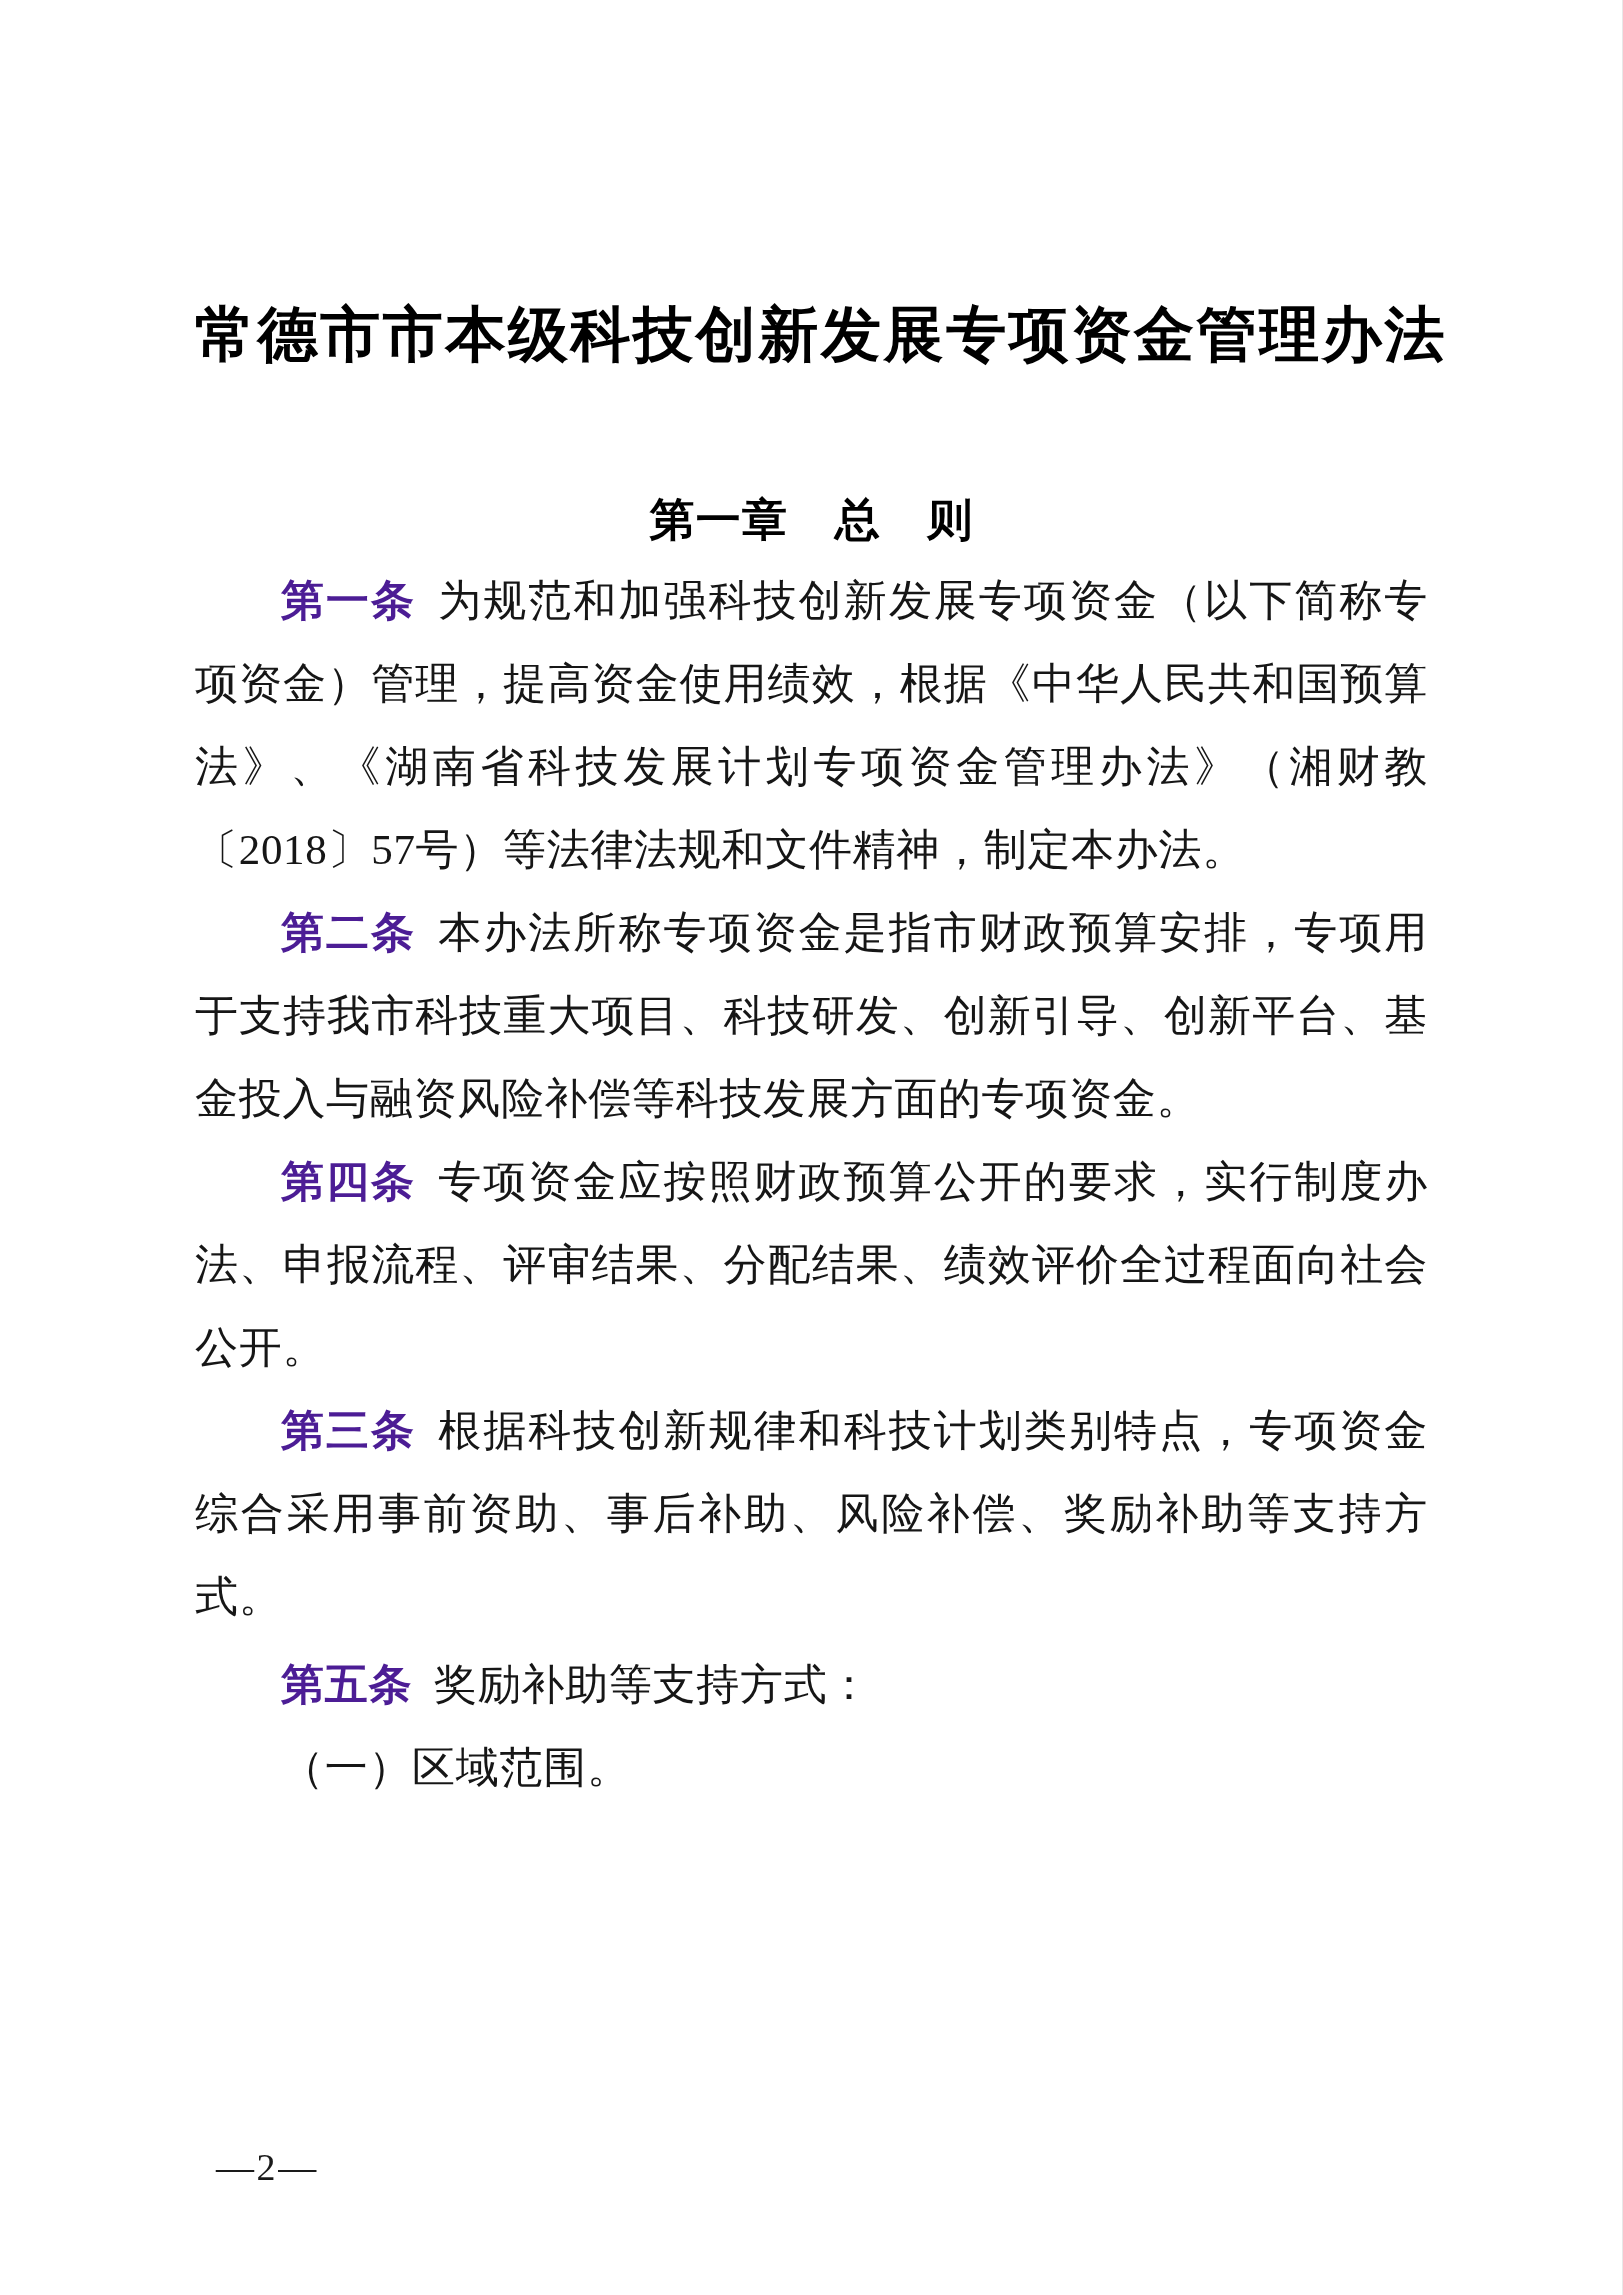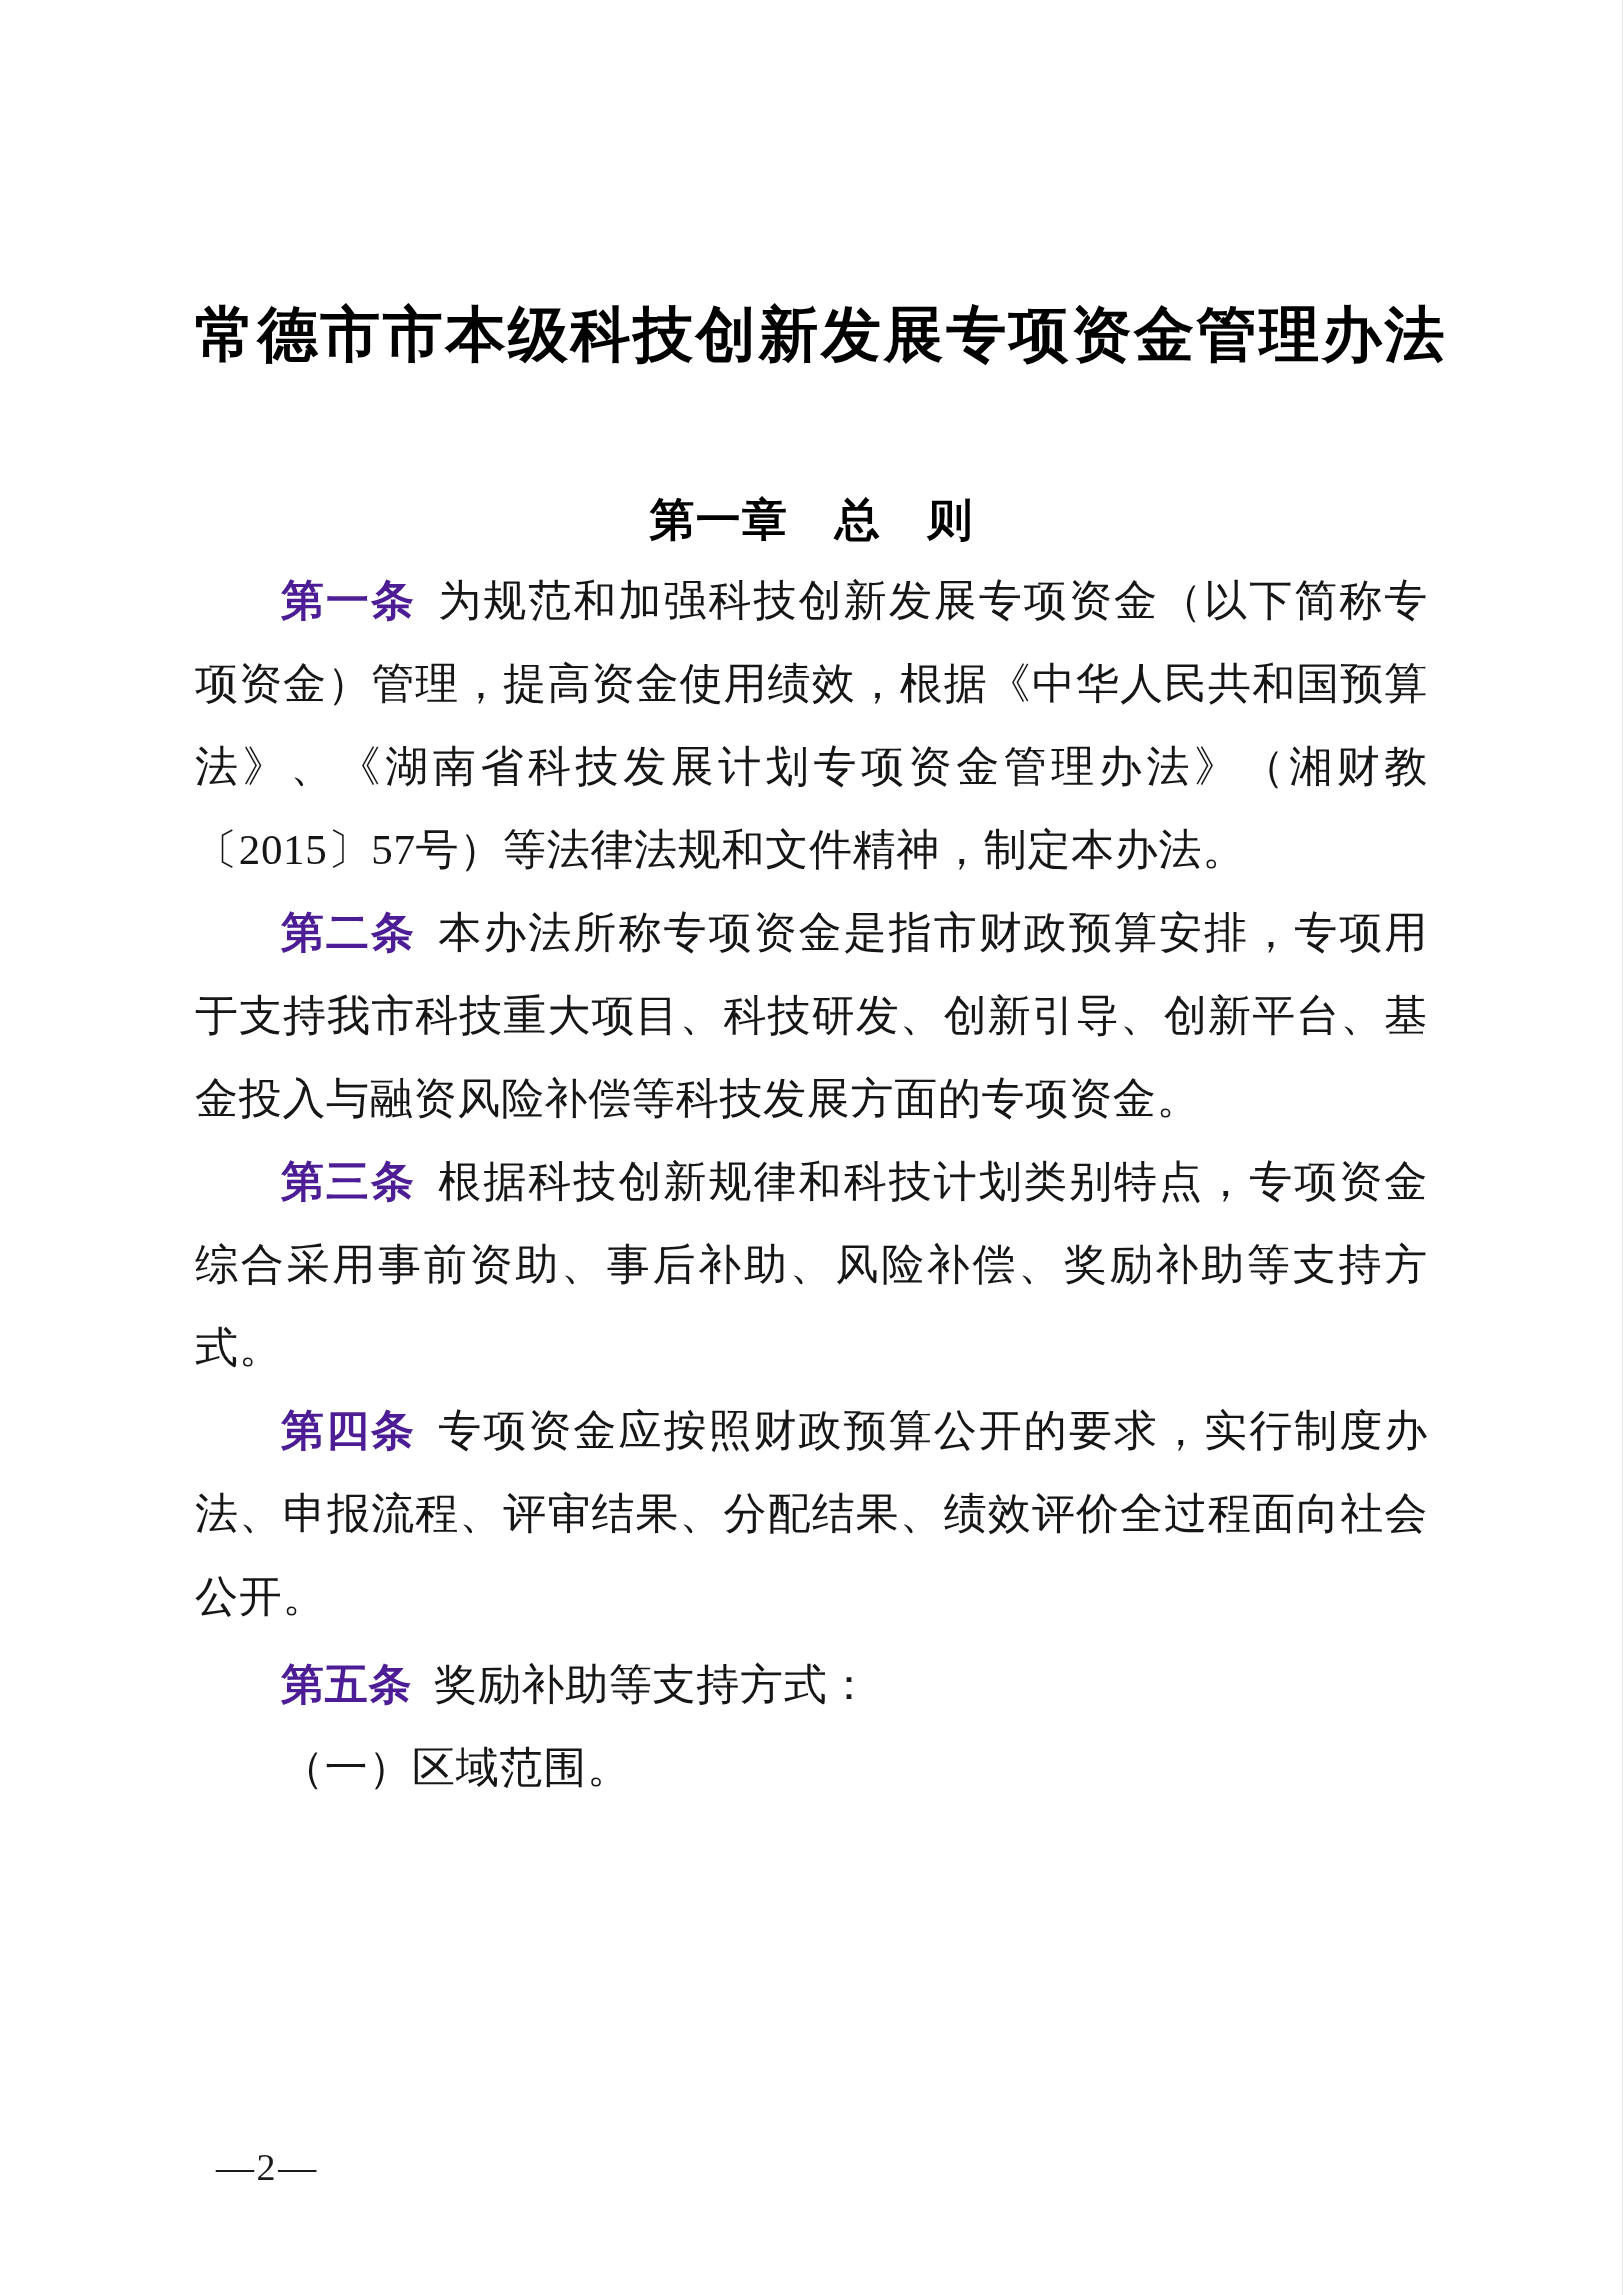--- a/index.html
+++ b/index.html
@@ -85,27 +85,27 @@
 <body>
 
 <div class="page">
   <div class="content">
 
     <h1 class="doc-title">常德市市本级科技创新发展专项资金管理办法</h1>
 
     <h2 class="chapter-heading first">第一章　总　则</h2>
 
     <div class="articles">
-      <p class="article"><span class="article-label">第一条</span><span>为规范和加强科技创新发展专项资金（以下简称专项资金）管理，提高资金使用绩效，根据《中华人民共和国预算法》、《湖南省科技发展计划专项资金管理办法》（湘财教〔2015〕57号）等法律法规和文件精神，制定本办法。</span></p>
+      <p class="article"><span class="article-label">第一条</span><span>为规范和加强科技创新发展专项资金（以下简称专项资金）管理，提高资金使用绩效，根据《中华人民共和国预算法》、《湖南省科技发展计划专项资金管理办法》（湘财教〔2018〕57号）等法律法规和文件精神，制定本办法。</span></p>
 
       <p class="article"><span class="article-label">第二条</span><span>本办法所称专项资金是指市财政预算安排，专项用于支持我市科技重大项目、科技研发、创新引导、创新平台、基金投入与融资风险补偿等科技发展方面的专项资金。</span></p>
 
+      <p class="article"><span class="article-label">第四条</span><span>专项资金应按照财政预算公开的要求，实行制度办法、申报流程、评审结果、分配结果、绩效评价全过程面向社会公开。</span></p>
+
       <p class="article"><span class="article-label">第三条</span><span>根据科技创新规律和科技计划类别特点，专项资金综合采用事前资助、事后补助、风险补偿、奖励补助等支持方式。</span></p>
-
-      <p class="article"><span class="article-label">第四条</span><span>专项资金应按照财政预算公开的要求，实行制度办法、申报流程、评审结果、分配结果、绩效评价全过程面向社会公开。</span></p>
     </div>
 
 
     <div class="articles">
       <p class="article"><span class="article-label">第五条</span><span>奖励补助等支持方式：</span></p>
 
       <p class="article"><span>（一）区域范围。</span></p>
 
     </div>
 

